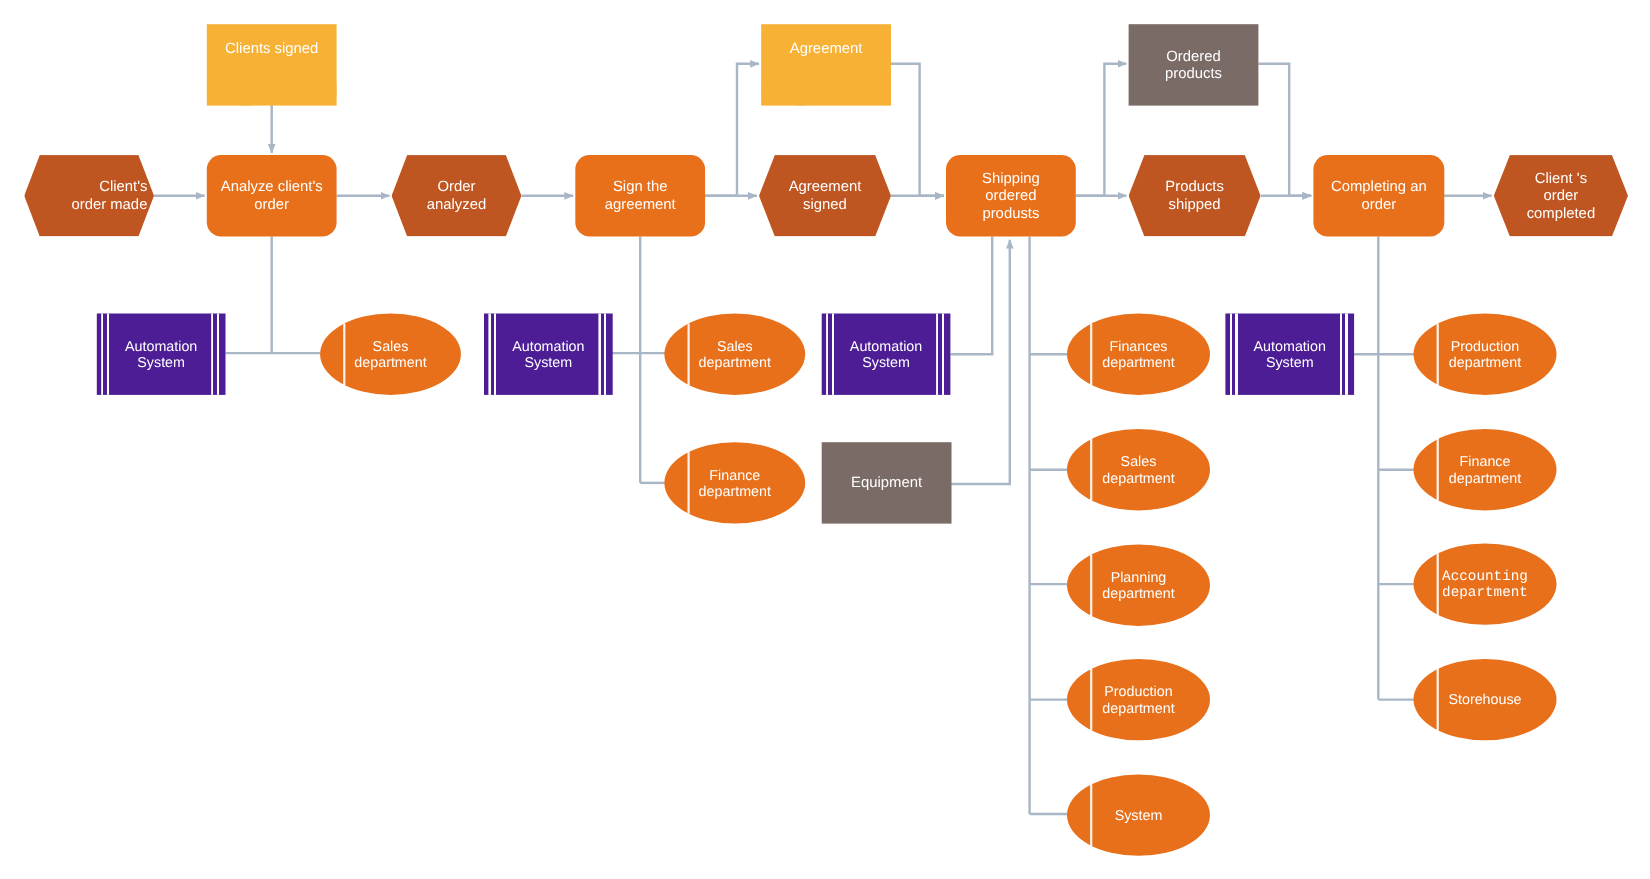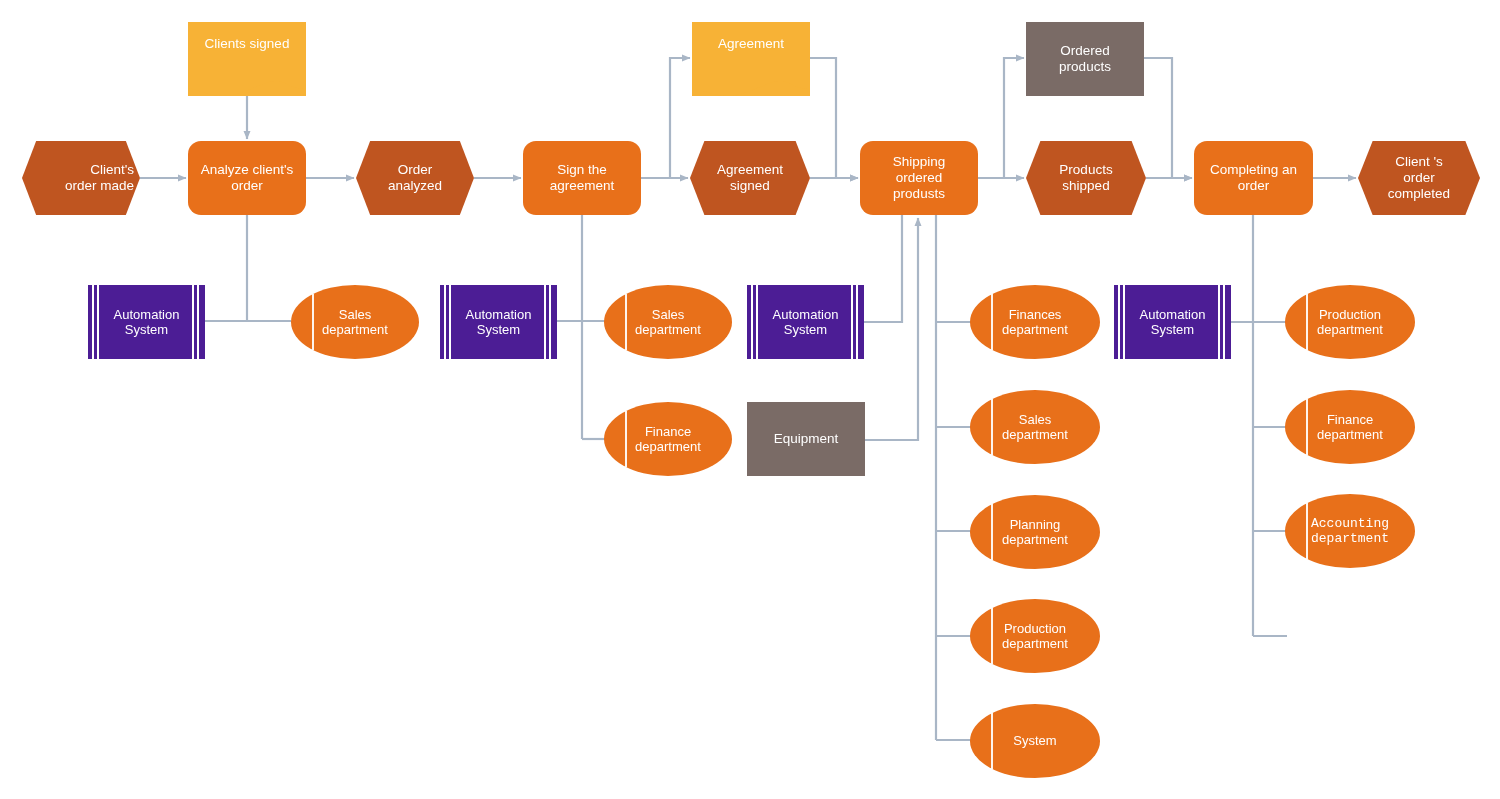--- a/index.html
+++ b/index.html
@@ -183,14 +183,17 @@
 
   <div class="node org" style="left:1285px;top:285px;width:130px;height:74px;">
     <span>Production<br>department</span>
   </div>
   <div class="node org" style="left:1285px;top:390px;width:130px;height:74px;">
     <span>Finance<br>department</span>
   </div>
   <div class="node org" style="left:1285px;top:494px;width:130px;height:74px;font-family:Liberation Mono, monospace;">
     <span>Accounting<br>department</span>
   </div>
+  <div class="node org" style="left:1285px;top:599px;width:130px;height:74px;">
+    <span>Storehouse</span>
+  </div>
 
 </div>
 
 </body></html>

